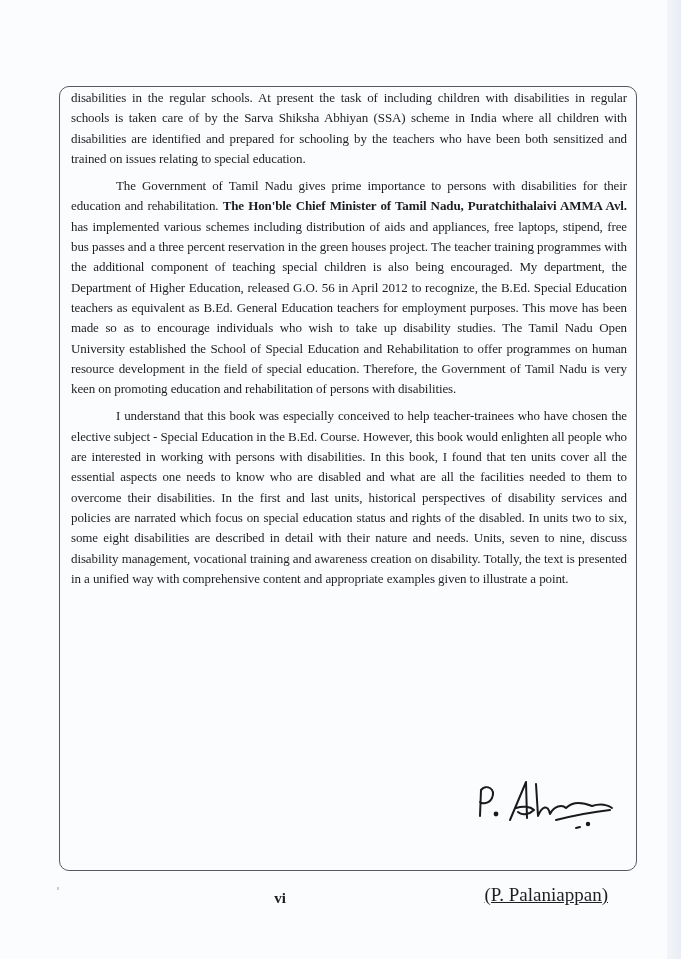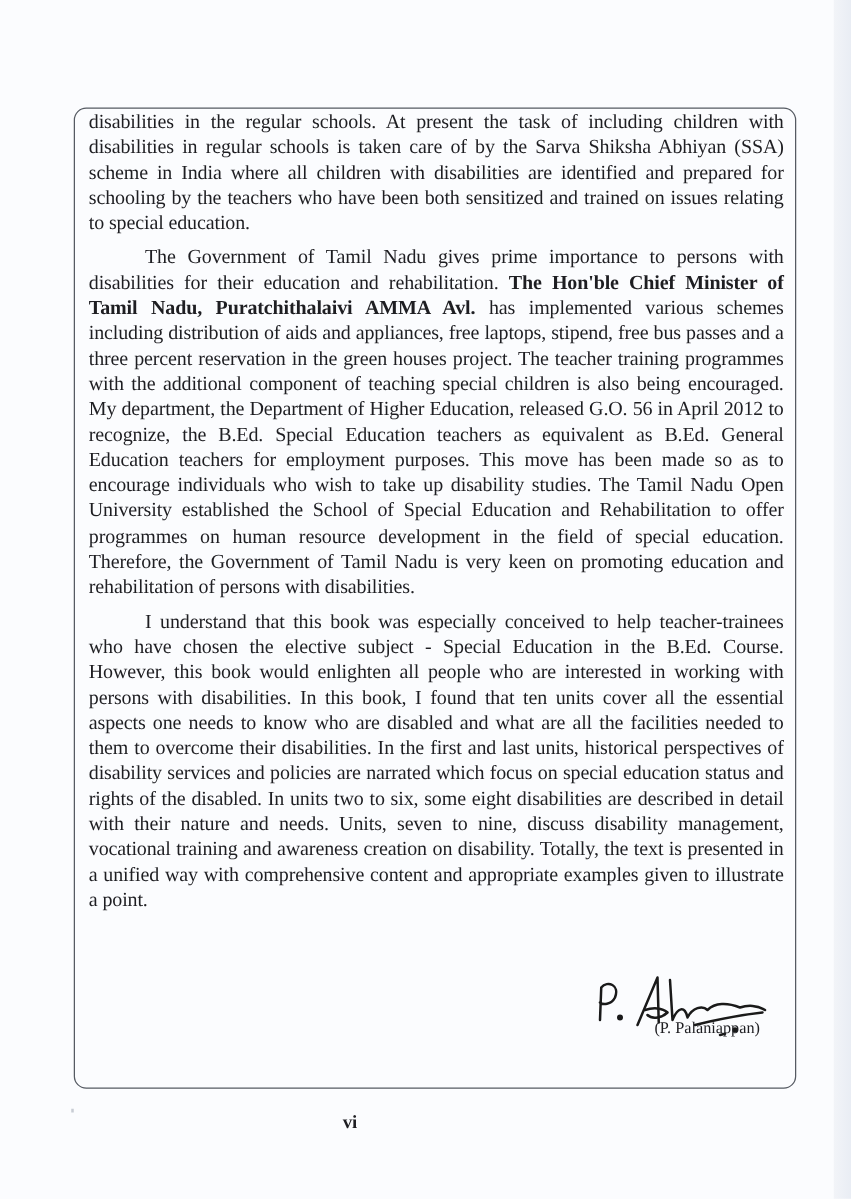--- a/index.html
+++ b/index.html
@@ -20,35 +20,36 @@
       left: 59px; top: 86px;
       width: 578px; height: 785px;
       border: 1.6px solid #555a62;
       border-radius: 10px;
       box-sizing: border-box;
     }
     .text {
       position: absolute;
       left: 71px; top: 88px;
       width: 556px;
-      font-size: 16px;
+      font-size: 13px;
       line-height: 20.3px;
       text-align: justify;
       letter-spacing: -0.1px;
     }
     .text p { margin: 0 0 7px 0; }
     .text p.indent { text-indent: 45px; }
     .text p.last-line-left { text-align-last: left; }
     .text b { font-weight: bold; }
     .signature {
       position: absolute; left: 472px; top: 776px; width: 150px; height: 60px;
     }
     .signatory {
-      position: absolute; right: 73px; top: 814px;
-      font-size: 13px;
+      position: absolute; right: 73px; top: 884px;
+      font-size: 19px;
+      text-decoration: underline;
     }
     .page-number {
       position: absolute; left: 0; width: 560px; top: 890px;
       text-align: center; font-size: 15px; font-weight: bold;
     }
     .speck { position: absolute; left: 57px; top: 887px; width: 2px; height: 3px; background: #c8ccd4; }
   </style>
 </head>
 <body>
 

